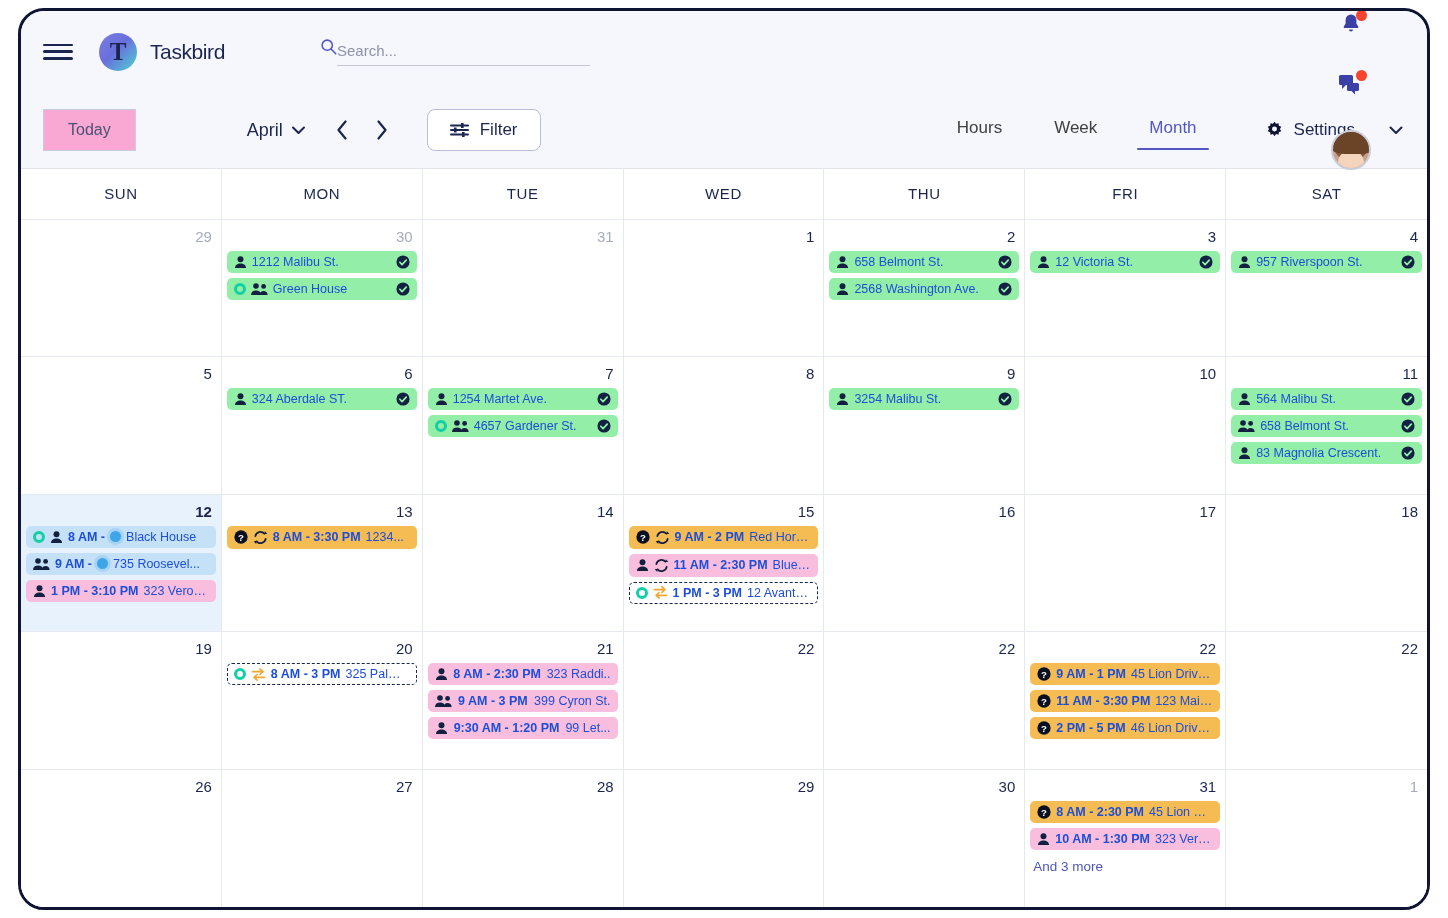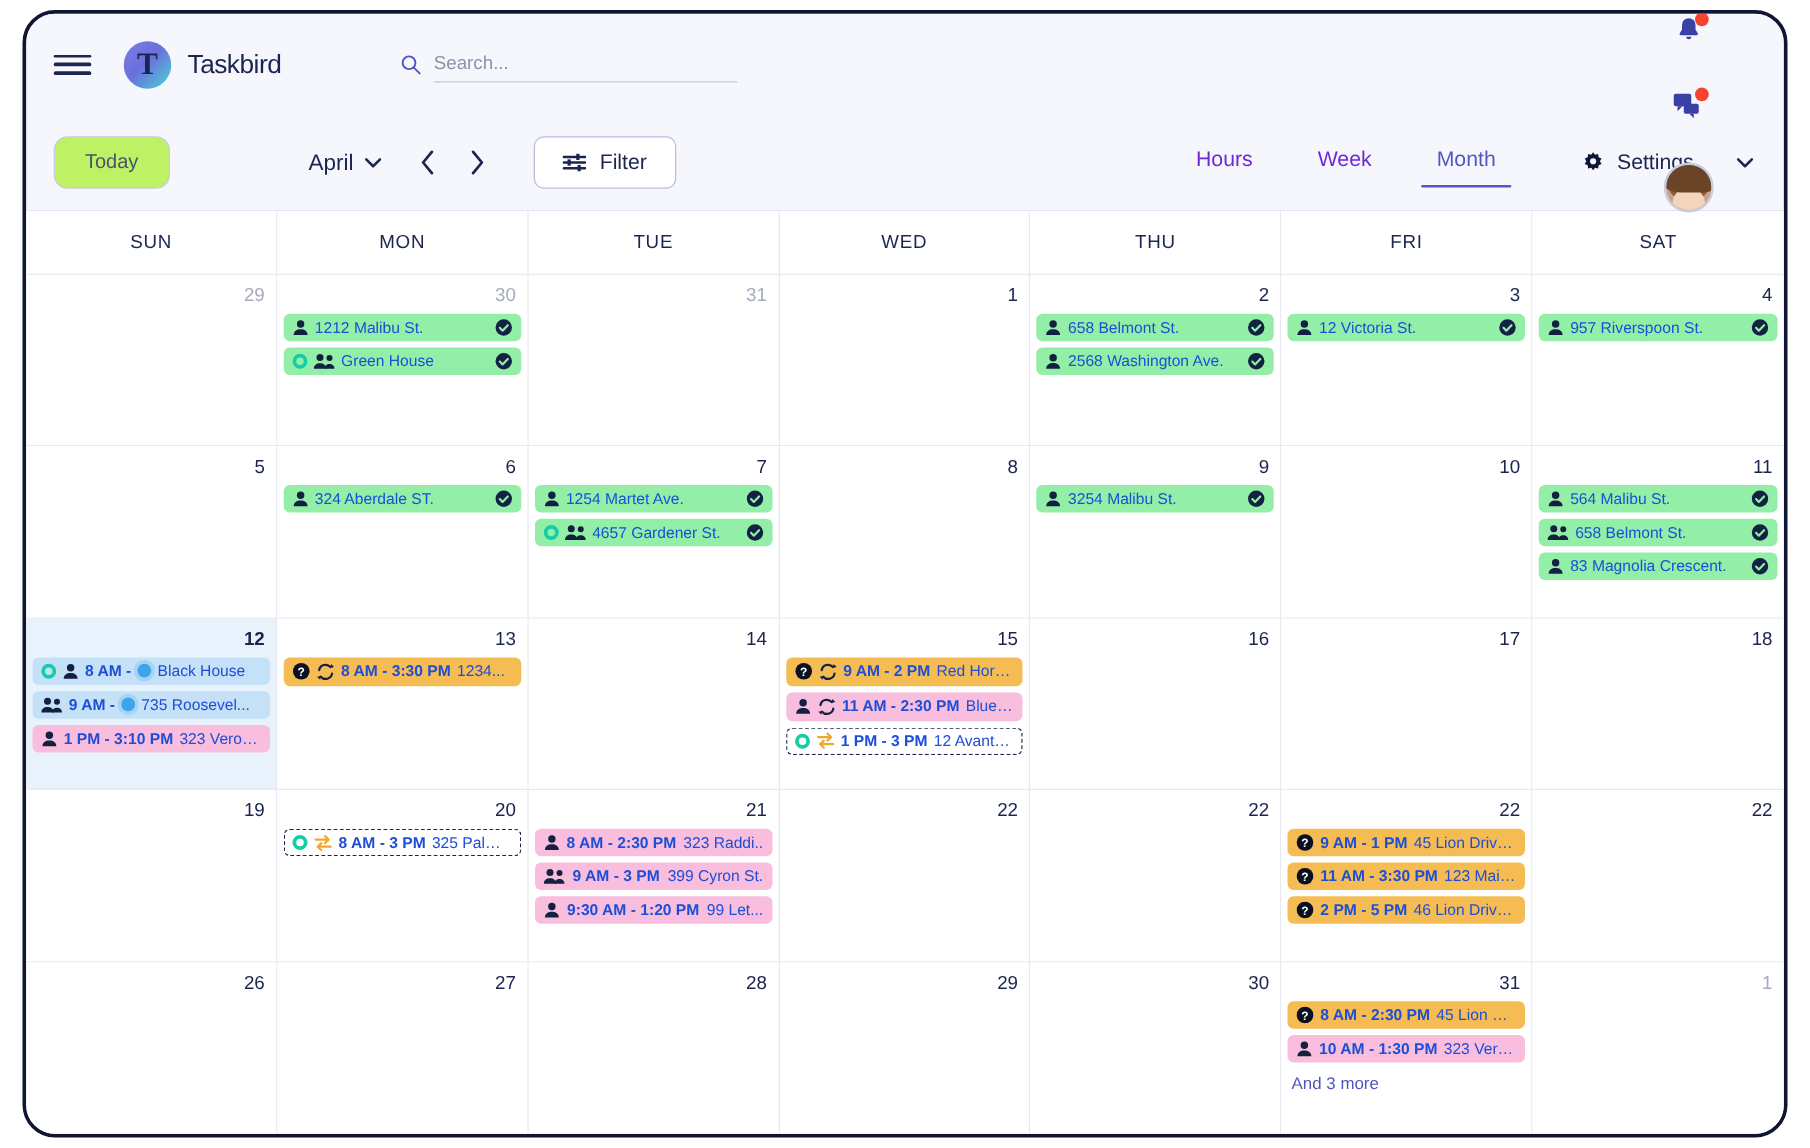--- a/index.html
+++ b/index.html
@@ -38,21 +38,21 @@
     background: linear-gradient(135deg,#7b7fe0 0%,#6a6fdd 45%,#4cd4d0 100%);
     position:relative; flex:none;
   }
   .logo-circle .glyph {
     position:absolute; left:0; top:0; width:100%; height:100%;
     display:flex; align-items:center; justify-content:center;
     font-family:"Liberation Serif", serif; font-weight:bold; font-size:25px; color:#1b2550;
   }
   .brand-name { font-size:21px; color:#1b2550; letter-spacing:-0.4px; }
 
-  .search-wrap { margin-left:95px; display:flex; align-items:center; gap:10px; width:270px; }
+  .search-wrap { margin-left:95px; display:flex; width:270px; }
   .search-icon { width:17px; height:17px; flex:none; }
   .search-input {
     flex:1; border:none; border-bottom:1.5px solid #c3c7d8;
     background:transparent; outline:none;
     font-family:"Liberation Sans", sans-serif; font-size:15px; color:#5a6078;
     padding:4px 0 6px 0;
   }
   .search-input::placeholder { color:#8d92a8; }
 
   .header-right { margin-left:auto; display:flex; align-items:center; gap:30px;flex-direction:column; }
@@ -79,38 +79,38 @@
     content:""; position:absolute; left:-2px; top:-2px; width:44px; height:24px;
     background:#6b4428; border-radius:50% 50% 30% 30%; z-index:2;
   }
 
   
   .toolbar {
     height:76px; display:flex; align-items:center;
     padding:0 24px 0 22px; background:#f6f7fc; flex:none;
   }
   .today-btn {
-    border:1.5px solid #c9ccdf; background:#bef264; color:#4a5270;
-    border-radius:11px; font-size:16px; padding:11px 24px; cursor:pointer;
+    border:1.5px solid #c9ccdf; background:#f9a8d4; color:#4a5270;
+    border-radius:0; font-size:16px; padding:11px 24px; cursor:pointer;
     font-family:"Liberation Sans", sans-serif;
   }
   .month-sel { margin-left:111px; display:flex; align-items:center; gap:9px; cursor:pointer; }
   .month-name { font-size:18px; color:#1b2550; }
   .navarrow { cursor:pointer; padding:4px 9px; color:#1b2550; font-size:22px; line-height:1; }
   .nav-prev { margin-left:22px; }
   .nav-next { margin-left:10px; }
   .filter-btn {
     margin-left:30px; border:1.5px solid #b9bdd8; background:#fff; color:#1b2550;
     border-radius:8px; font-size:17px; padding:10px 22px; cursor:pointer;
     display:flex; align-items:center; gap:11px;
     font-family:"Liberation Sans", sans-serif;
   }
   .views { margin-left:auto; display:flex; align-items:center; gap:0; }
   .view-tab {
-    font-size:17px; color:#6d28d9; padding:8px 26px 12px 26px; cursor:pointer;
+    font-size:17px; color:#404040; padding:8px 26px 12px 26px; cursor:pointer;
     position:relative;
   }
   .view-tab.active { color:#5257c4; }
   .view-tab.active::after {
     content:""; position:absolute; left:14px; right:14px; bottom:0;
     height:2.5px; background:#5257c4; border-radius:2px;
   }
   .settings { margin-left:42px; display:flex; align-items:center; gap:10px; cursor:pointer; color:#1b2550; font-size:17px; }
   .settings-caret { margin-left:24px; font-size:15px; }
 

